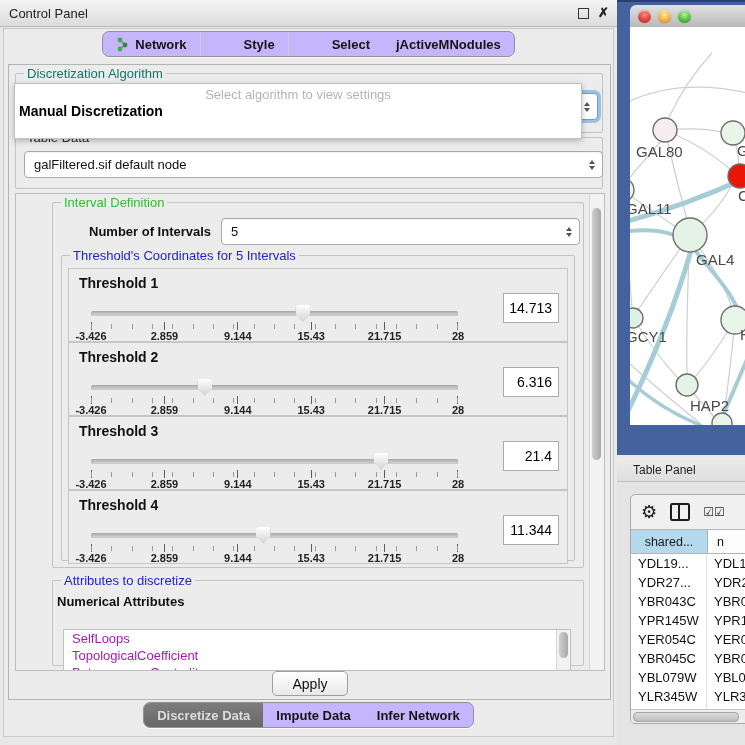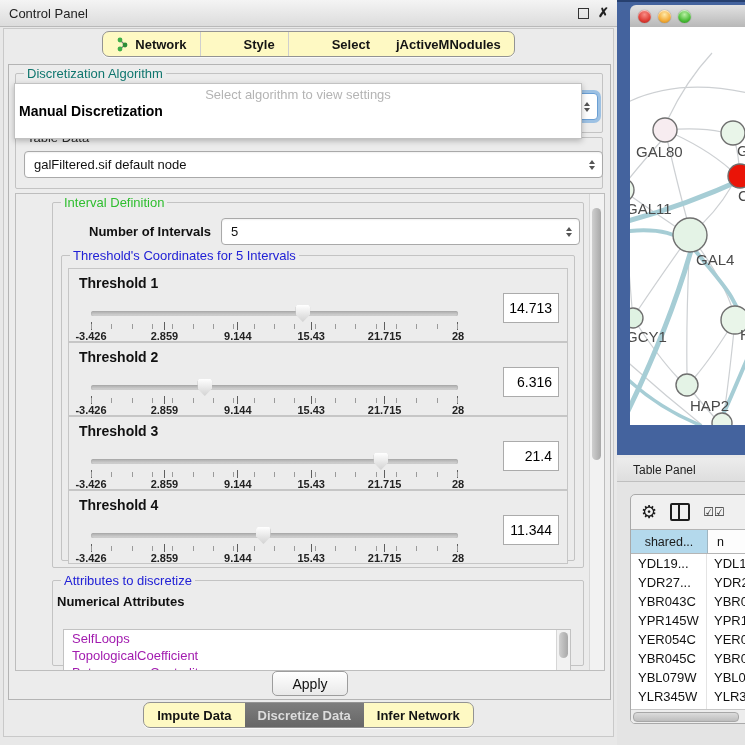--- a/index.html
+++ b/index.html
@@ -14,21 +14,21 @@
     background:linear-gradient(#f4f4f4,#dcdcdc);border-bottom:1px solid #b9b9b9;
     display:flex;align-items:center;}
   #cp-title{font-size:13px;color:#222;padding-left:9px;}
   #cp-float{left:578px;top:8px;width:9px;height:9px;border:1.5px solid #333;}
   #cp-close{left:598px;top:5px;font-size:13px;font-weight:bold;color:#222;}
 
   #cp-outline{left:3px;top:28px;width:609px;height:707px;border:1px solid #c9c9c9;background:#ebebeb;}
 
   
   .segctl{display:flex;height:24px;border:1px solid #939393;border-radius:7px;
-    background:#fef9c3;overflow:hidden;box-shadow:0 1px 0 rgba(255,255,255,.7);}
+    background:#c4b5fd;overflow:hidden;box-shadow:0 1px 0 rgba(255,255,255,.7);}
   .seg{display:flex;align-items:center;padding:0 13px;font-size:13px;font-weight:600;
     color:#141414;white-space:nowrap;}
   .seg.sep{border-left:1px solid #cfcfcf;padding-left:43px;}
   .seg.active{background:linear-gradient(#7d7d7d,#676767);color:#dcdcdc;}
   #top-tabbar{left:0;top:31px;width:617px;display:flex;justify-content:center;z-index:3;}
   #bottom-tabbar{left:0;top:702px;width:617px;display:flex;justify-content:center;z-index:3;}
   .neticon{width:14px;height:15px;margin-right:5px;}
 
   
   #main-form{left:8px;top:64px;width:601px;height:634px;background:#ececec;
@@ -316,25 +316,25 @@
       </div>
     </div>
 
     <div id="apply-btn">
         <span>Apply</span>
       </div>
   </div>
 
   <div class="abs" id="bottom-tabbar">
     <div class="segctl">
+      <div class="seg active">
+          <span>Discretize Data</span>
+        </div>
       <div class="seg">
           <span>Impute Data</span>
-        </div>
-      <div class="seg active">
-          <span>Discretize Data</span>
         </div>
       <div class="seg">
           <span>Infer Network</span>
         </div>
     </div>
   </div>
 </div>
 
 <div class="abs" id="net-frame"></div>
 

